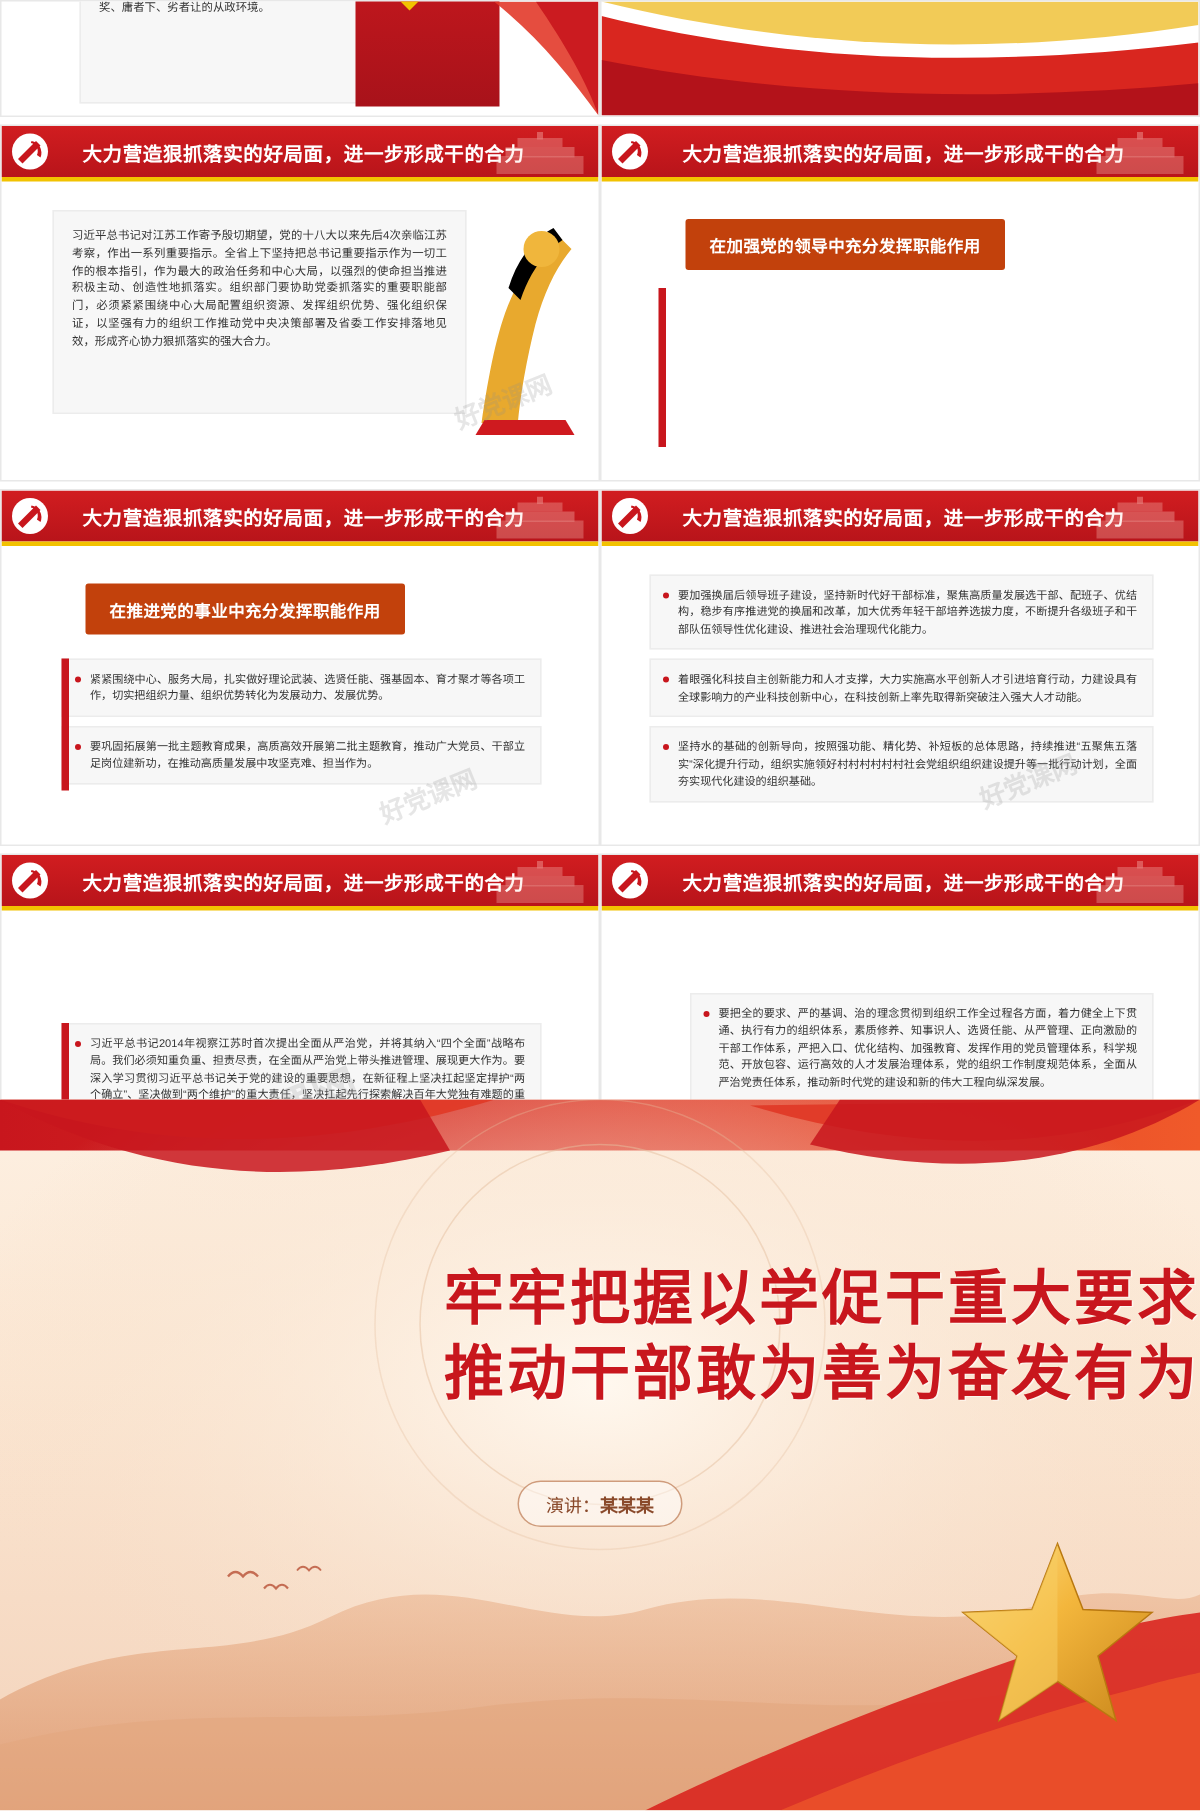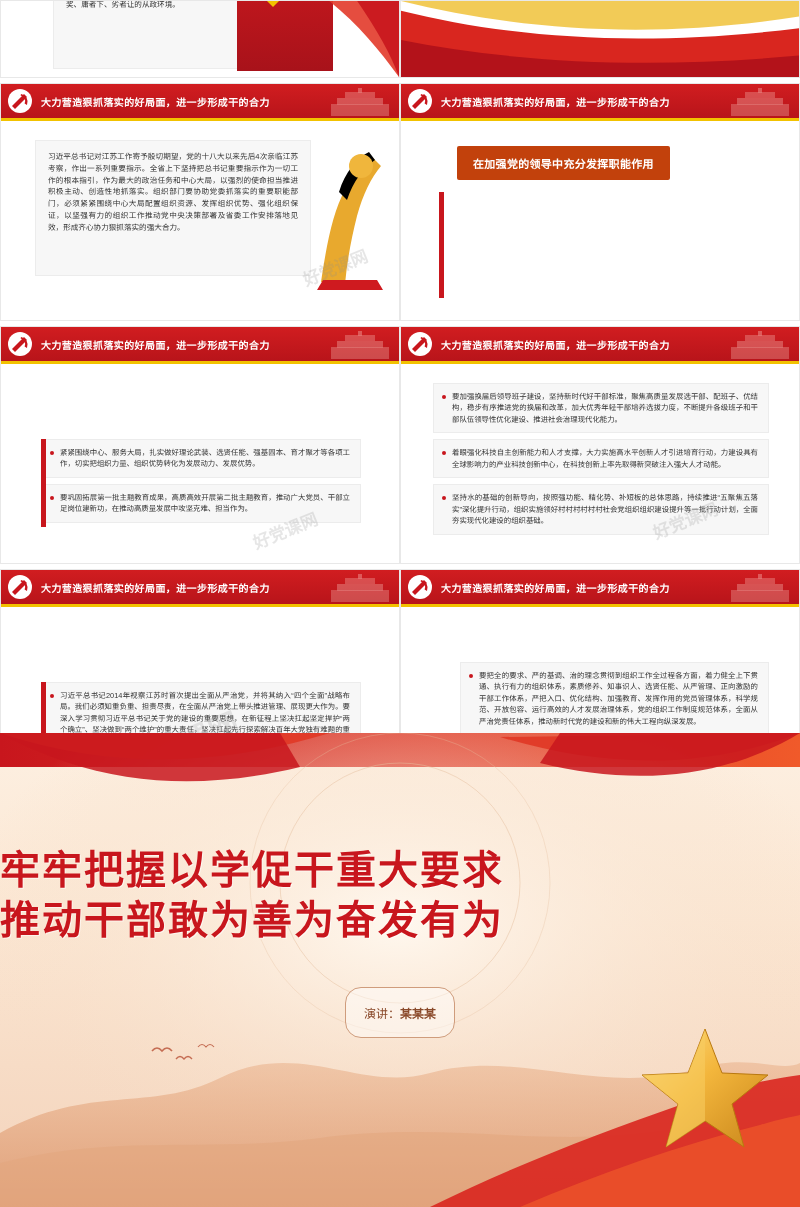--- a/index.html
+++ b/index.html
@@ -10,21 +10,21 @@
   .row{display:flex;width:800px;}
   .slide{width:400px;height:238px;position:relative;overflow:hidden;background:#ffffff;border:1px solid #e8e8e8;box-sizing:border-box;}
 
   
   .slide.partial{height:78px;}
 
   
   .hdr{position:absolute;left:0;top:0;width:100%;height:34px;background:linear-gradient(180deg,#d11d20 0%,#b8141a 100%);display:flex;align-items:center;}
   .hdr .emblem{width:26px;height:26px;margin-left:6px;flex:0 0 auto;position:relative;}
   .hdr .emblem svg{display:block;}
-  .hdr .htxt{color:#ffffff;font-size:10px;font-weight:bold;letter-spacing:.4px;margin-left:8px;white-space:nowrap;}
+  .hdr .htxt{color:#ffffff;font-size:13px;font-weight:bold;letter-spacing:.4px;margin-left:22px;white-space:nowrap;}
   .hdr .gate{position:absolute;right:4px;bottom:0;width:70px;height:30px;opacity:.55;}
   .hdr-underline{position:absolute;left:0;top:34px;width:100%;height:3px;background:#f2c200;}
 
   
   .pill{position:absolute;background:#c2410c;color:#fff;font-size:11px;font-weight:bold;padding:9px 16px;border-radius:2px;letter-spacing:.3px;}
 
   
   .panel{position:absolute;background:#f7f7f7;border:1px solid #ececec;box-sizing:border-box;padding:10px 12px;}
   .panel p{margin:0;font-size:7.6px;line-height:1.55;color:#333;text-align:justify;}
   .bullets{position:absolute;box-sizing:border-box;}
@@ -35,25 +35,25 @@
 
   .leftbar{position:absolute;width:5px;background:#c8161d;}
 
   
   .ribbon-top{position:absolute;left:0;top:0;width:100%;height:100%;pointer-events:none;}
 
   
   .cover{position:absolute;left:0;top:733px;width:800px;height:474px;overflow:hidden;
          background:linear-gradient(180deg,#fdf0e2 0%,#fbe6d2 40%,#f7dcc6 70%,#f3d3bb 100%);}
   .cover .topband{position:absolute;left:0;top:0;width:100%;height:34px;background:linear-gradient(90deg,#c8161d 0%,#e03a27 60%,#f05a2a 100%);}
-  .cover-title{position:absolute;left:0;top:112px;width:100%;text-align:left;color:#c8161d;
-               font-family:Liberation Sans, sans-serif;font-weight:bold;font-size:40px;line-height:1.25;
+  .cover-title{position:absolute;left:0;top:112px;width:100%;text-align:right;color:#c8161d;
+               font-family:Liberation Mono, monospace;font-weight:bold;font-size:40px;line-height:1.25;
                letter-spacing:2px;text-shadow:1px 1px 0 rgba(255,255,255,.6);}
   .cover-meta{position:absolute;left:0;top:254px;width:100%;display:flex;justify-content:center;gap:18px;}
-  .meta-pill{border:1px solid #cf9c7c;border-radius:16px;padding:16px 18px;color:#8a4a2b;font-size:12px;background:rgba(255,255,255,.45);}
+  .meta-pill{border:1px solid #cf9c7c;border-radius:16px;padding:6px 18px;color:#8a4a2b;font-size:12px;background:rgba(255,255,255,.45);}
   .meta-pill b{font-weight:bold;}
 
   .star{position:absolute;right:30px;bottom:56px;width:130px;height:130px;}
   .birds{position:absolute;left:150px;bottom:140px;width:70px;height:30px;opacity:.75;}
 
   
   .wm{position:absolute;color:rgba(140,140,140,.22);font-size:17px;font-weight:bold;transform:rotate(-22deg);pointer-events:none;white-space:nowrap;}
   .wm.big{font-size:30px;color:rgba(160,160,160,.25);}
 </style>
 </head>
@@ -166,20 +166,21 @@
         <span class="htxt">大力营造狠抓落实的好局面，进一步形成干的合力</span>
         <svg class="gate" viewBox="0 0 70 30">
           <rect x="6" y="16" width="58" height="12" fill="#ffd9d0" opacity=".5"></rect>
           <rect x="12" y="10" width="46" height="7" fill="#ffd9d0" opacity=".55"></rect>
           <rect x="20" y="4" width="30" height="6" fill="#ffd9d0" opacity=".5"></rect>
           <rect x="33" y="0" width="4" height="5" fill="#ffd9d0" opacity=".6"></rect>
         </svg>
       </div>
       <div class="hdr-underline"></div>
 
+      <div class="pill" style="left:56px;top:62px;">在推进党的事业中充分发挥职能作用</div>
 
       <div class="bullets" style="left:40px;top:112px;width:320px;">
         <div class="bitem">
             <p>紧紧围绕中心、服务大局，扎实做好理论武装、选贤任能、强基固本、育才聚才等各项工作，切实把组织力量、组织优势转化为发展动力、发展优势。</p>
           </div>
         <div class="bitem">
             <p>要巩固拓展第一批主题教育成果，高质高效开展第二批主题教育，推动广大党员、干部立足岗位建新功，在推动高质量发展中攻坚克难、担当作为。</p>
           </div>
       </div>
       <div class="leftbar" style="left:40px;top:112px;height:88px;"></div>

